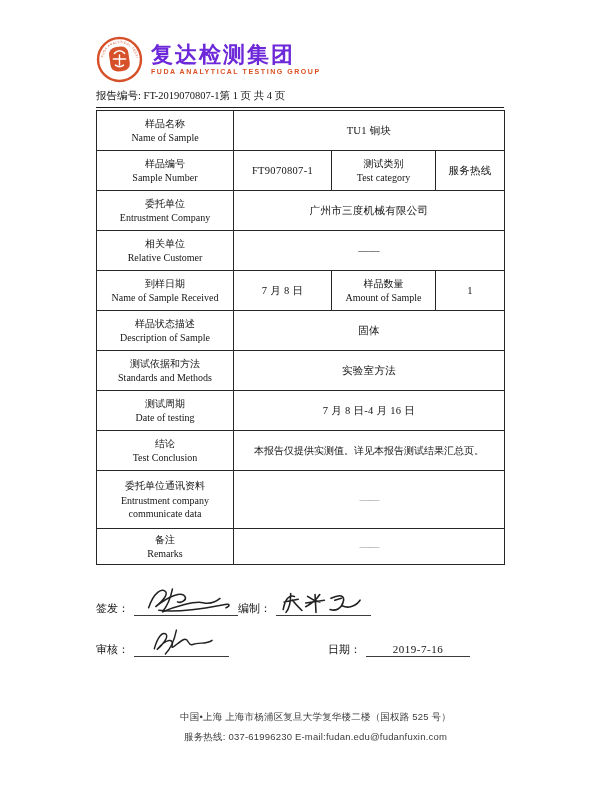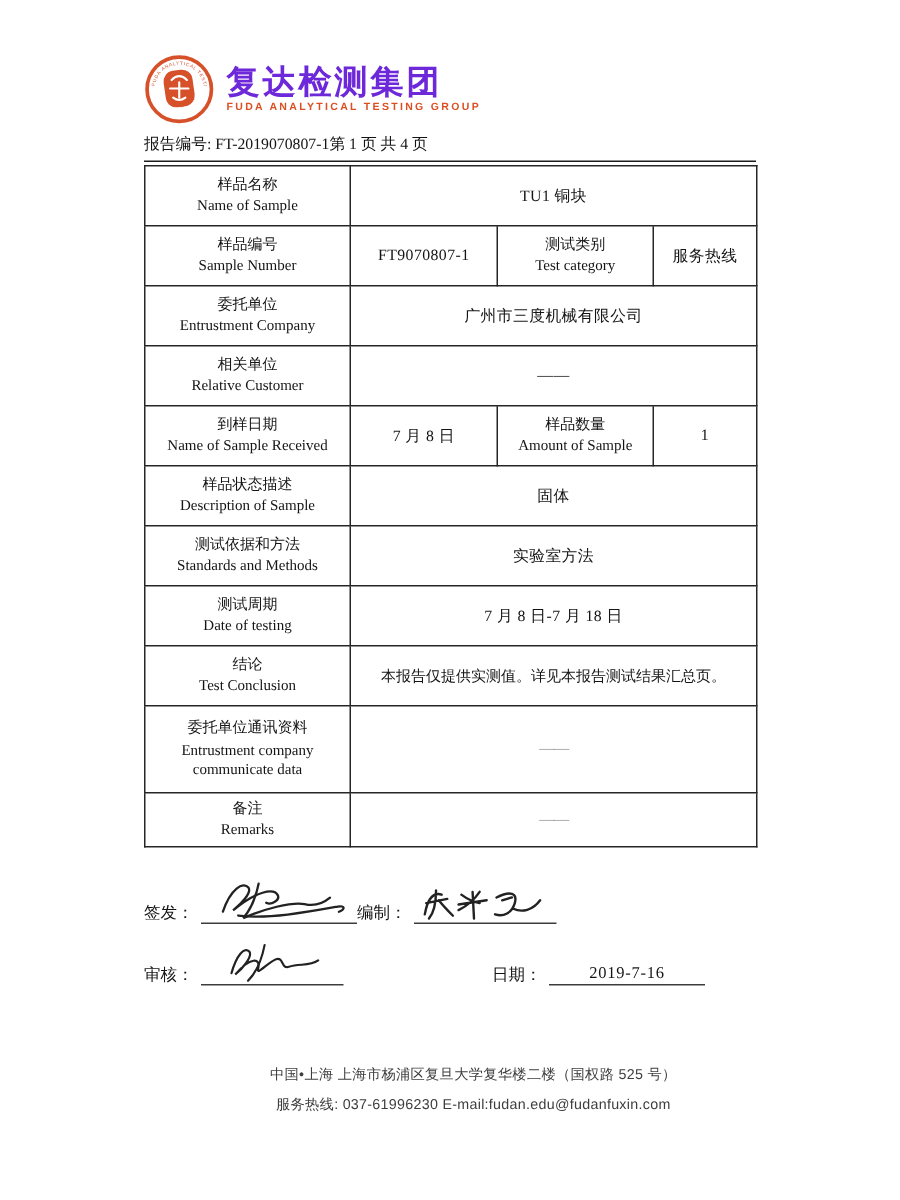--- a/index.html
+++ b/index.html
@@ -174,21 +174,21 @@
           <div class="en">Standards and Methods</div>
         </td>
         <td class="val" colspan="3">实验室方法</td>
       </tr>
 
       <tr class="r">
         <td class="lab">
           <div class="cn">测试周期</div>
           <div class="en">Date of testing</div>
         </td>
-        <td class="val" colspan="3">7 月 8 日-7 月 18 日</td>
+        <td class="val" colspan="3">7 月 8 日-4 月 16 日</td>
       </tr>
 
       <tr class="r">
         <td class="lab">
           <div class="cn">结论</div>
           <div class="en">Test Conclusion</div>
         </td>
         <td class="val small" colspan="3">本报告仅提供实测值。详见本报告测试结果汇总页。</td>
       </tr>
 

